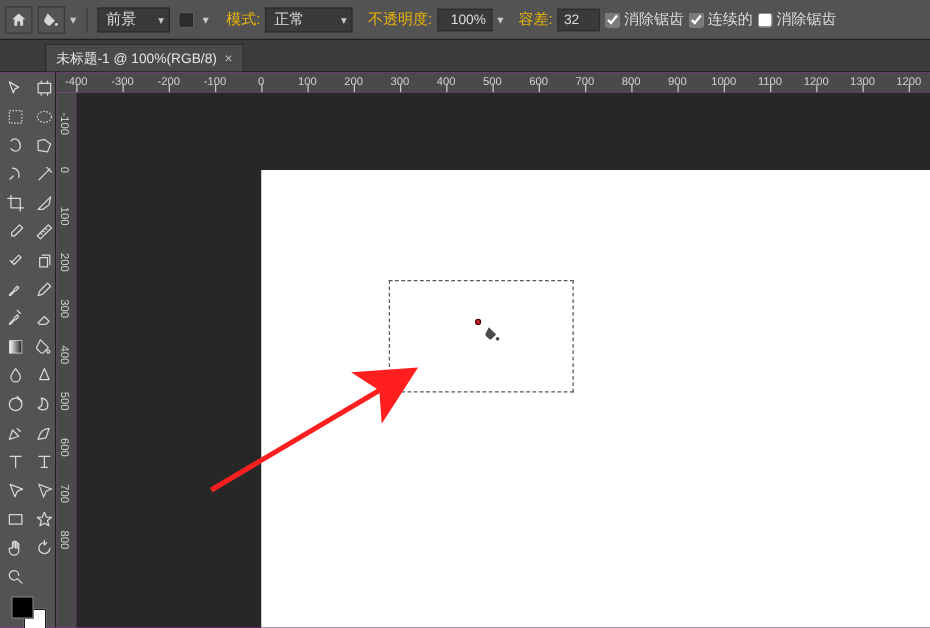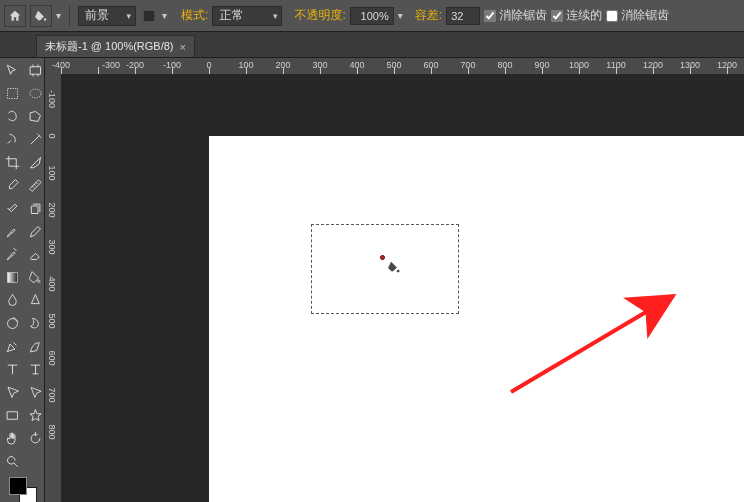--- a/index.html
+++ b/index.html
@@ -12,21 +12,21 @@
   .optbar .numbox { display: inline-flex; align-items: center; height: 18px; width: 44px; background: #3a3a3a; border: 1px solid #2c2c2c; padding: 0 4px; font-size: 11px; justify-content: flex-end; }
   .optbar .chev { font-size: 10px; color: #c8c8c8; }
   .optbar .divider { width: 1px; height: 20px; background: #3a3a3a; margin: 0 4px; }
   .optbar input[type="checkbox"] { width: 12px; height: 12px; accent-color: #7a7a7a; }
   .optbar .chk { display: inline-flex; align-items: center; gap: 3px; font-size: 12px; color: #dcdcdc; }
 
   .tabbar { height: 26px; background: #3b3b3b; display: flex; align-items: flex-end; padding-left: 36px; border-bottom: 1px solid #1d1d1d; }
   .tabbar .tab { height: 22px; background: #4a4a4a; border: 1px solid #2c2c2c; border-bottom: none; padding: 0 8px; display: inline-flex; align-items: center; gap: 6px; font-size: 11px; color: #e4e4e4; }
   .tab .close { font-size: 11px; color: #bdbdbd; }
 
-  .workspace { position: absolute; left: 0; top: 58px; right: 0; bottom: 0; background: #d946ef; text-align: center; }
+  .workspace { position: absolute; left: 0; top: 58px; right: 0; bottom: 0; background: #d946ef; }
 
   .toolstrip { position: absolute; left: 0; top: 0; width: 45px; bottom: 0; background: #535353; border-right: 1px solid #1f1f1f; }
   .toolgrid { display: grid; grid-template-columns: 22px 22px; grid-auto-rows: 22px; gap: 1px; padding: 1px; }
   .tool { width: 22px; height: 22px; display: flex; align-items: center; justify-content: center; }
   .tool svg { width: 15px; height: 15px; }
   .swatches { position: relative; width: 30px; height: 30px; }
   .swatch-bg { position: absolute; width: 18px; height: 18px; background: #fff; border: 1px solid #1a1a1a; top: 10px; left: 10px; }
   .swatch-fg { position: absolute; width: 18px; height: 18px; background: #000; border: 1px solid #8a8a8a; top: 0; left: 0; }
 
   .rulerspace { position: absolute; left: 45px; top: 0; right: 0; bottom: 0; }
@@ -302,21 +302,21 @@
           </div>
         </div>
       </div>
   </div>
 
   <div class="rulerspace">
     <div class="ruler-corner"></div>
     <div class="ruler-h" id="rulerH">
         <div class="tick-h-lbl" style="left: 0px;">-400</div>
         <div class="tick-h tick-h-major" style="left: 0px;"></div>
-        <div class="tick-h-lbl" style="left: 37px; margin-left: 13px;">-300</div>
+        <div class="tick-h-lbl" style="left: 37px;">-300</div>
         <div class="tick-h tick-h-major" style="left: 37px;"></div>
         <div class="tick-h-lbl" style="left: 74px;">-200</div>
         <div class="tick-h tick-h-major" style="left: 74px;"></div>
         <div class="tick-h-lbl" style="left: 111px;">-100</div>
         <div class="tick-h tick-h-major" style="left: 111px;"></div>
         <div class="tick-h-lbl" style="left: 148px;">0</div>
         <div class="tick-h tick-h-major" style="left: 148px;"></div>
         <div class="tick-h-lbl" style="left: 185px;">100</div>
         <div class="tick-h tick-h-major" style="left: 185px;"></div>
         <div class="tick-h-lbl" style="left: 222px;">200</div>

